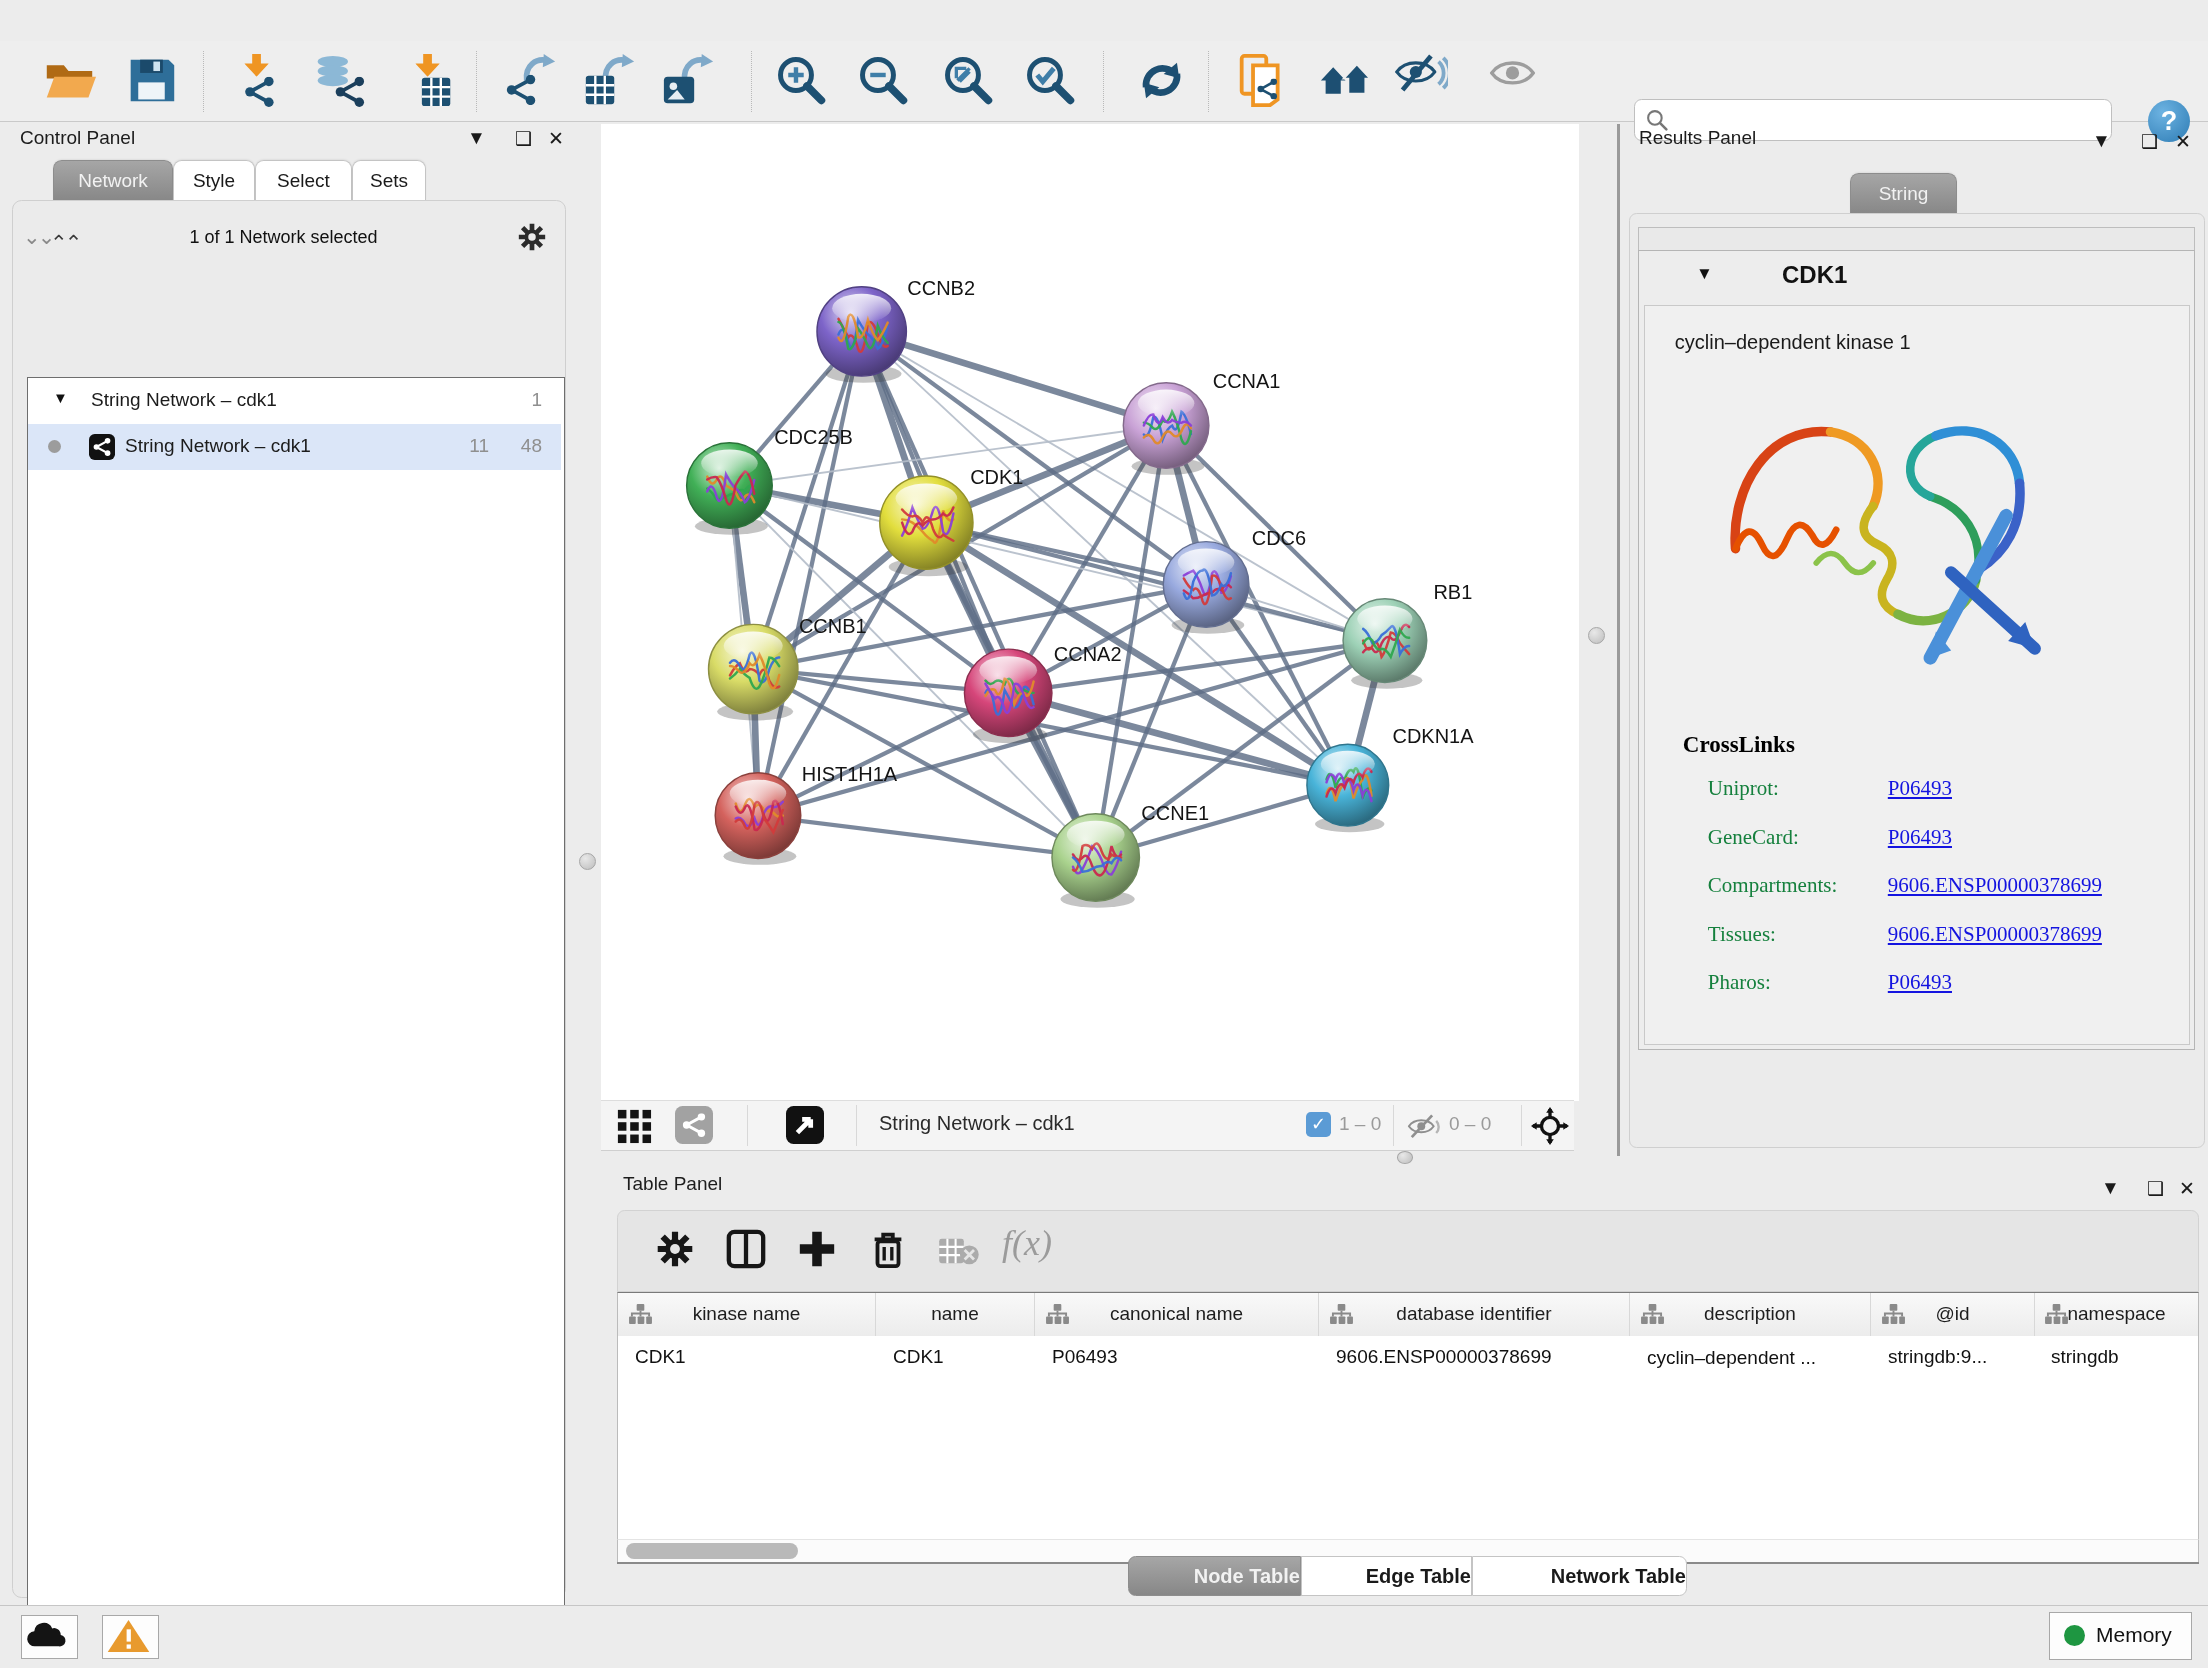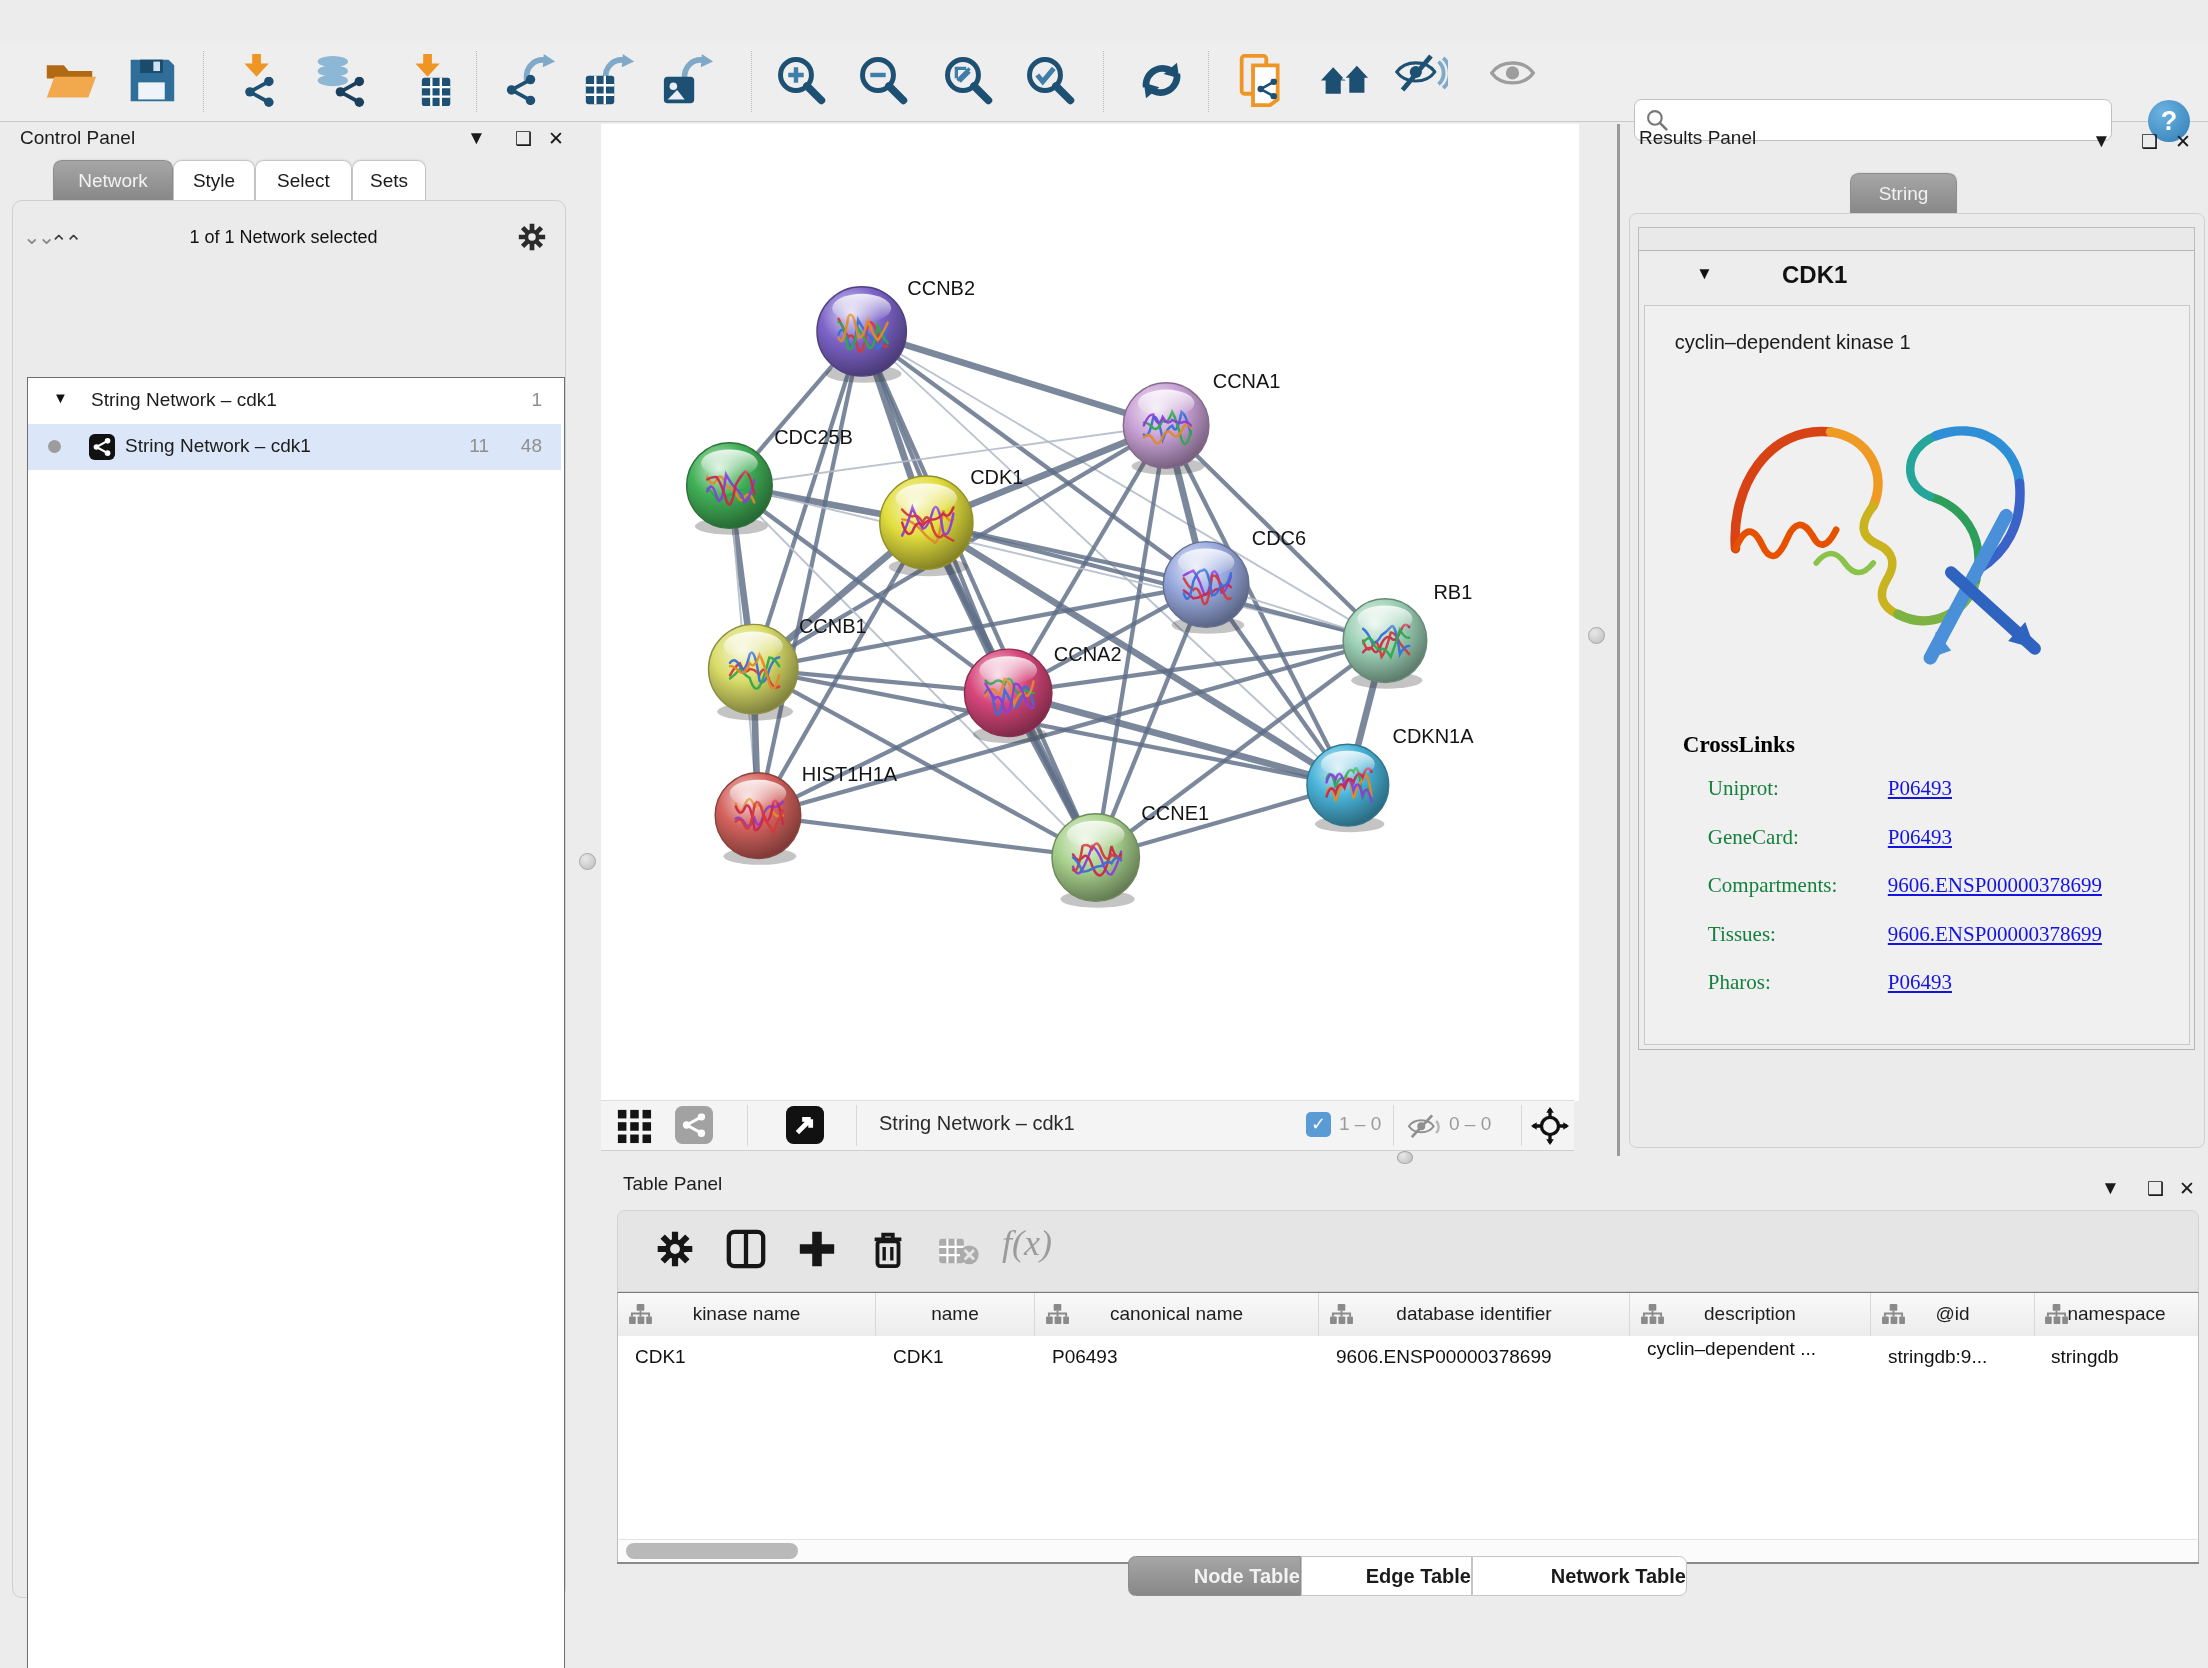--- a/index.html
+++ b/index.html
@@ -783,29 +783,47 @@
               </g>
             </svg>
             <div class="th-label">namespace</div>
           </div>
         </div>
       <div id="tp-row" class="abs">
           <div class="td" style="left: 17px; width: 239px; padding-top: 9.5px;">CDK1</div>
           <div class="td" style="left: 275px; width: 140px; padding-top: 9.5px;">CDK1</div>
           <div class="td" style="left: 434px; width: 265px; padding-top: 9.5px;">P06493</div>
           <div class="td" style="left: 718px; width: 292px; padding-top: 9.5px;">9606.ENSP00000378699</div>
-          <div class="td" style="left: 1029px; width: 222px; padding-top: 2px;">cyclin–dependent ...</div>
+          <div class="td" style="left: 1029px; width: 222px; padding-top: 11px;">cyclin–dependent ...</div>
           <div class="td" style="left: 1270px; width: 145px; padding-top: 9.5px;">stringdb:9...</div>
           <div class="td" style="left: 1433px; width: 147px; padding-top: 9.5px;">stringdb</div>
         </div>
     </div>
     <div id="tp-scroll" class="abs">
       <div id="tp-thumb" class="abs"></div>
     </div>
     <div id="tp-bottom-border" class="abs"></div>
 
     <div class="btab sel abs" style="left:527px;top:400px;width:171px;border-radius:7.6px 0 0 7.6px">Node Table</div>
     <div class="btab abs" style="left:700px;top:400px;width:169px">Edge Table</div>
     <div class="btab abs" style="left:871px;top:400px;width:213px;border-radius:0 7.6px 7.6px 0">Network Table</div>
   </div>
 
+  <div id="statusbar" class="abs">
+    <div class="sb-btn abs" style="left:21px">
+      <svg viewBox="0 0 54 40" style="width:51px;height:38px">
+        <path d="M14,32 a8,8 0 0 1 -1,-16 a10,10 0 0 1 19,-3 a7,7 0 0 1 9,7 a6,6 0 0 1 -2,12 Z" fill="#141414"></path>
+        </svg>
+    </div>
+    <div class="sb-btn abs" style="left:102px">
+      <svg viewBox="0 0 54 40" style="width:51px;height:38px">
+        <polygon points="27,4 49,38 5,38" fill="#e89a2e"></polygon>
+        <rect x="25" y="14" width="4.5" height="13" fill="#fff"></rect>
+          <rect x="25" y="30" width="4.5" height="4.5" fill="#fff"></rect>
+        </svg>
+    </div>
+    <div id="memory-btn" class="abs">
+      <div id="memory-dot" class="abs"></div>
+      <div id="memory-label" class="abs">Memory</div>
+    </div>
+  </div>
 </div>
 
 
 </body></html>

